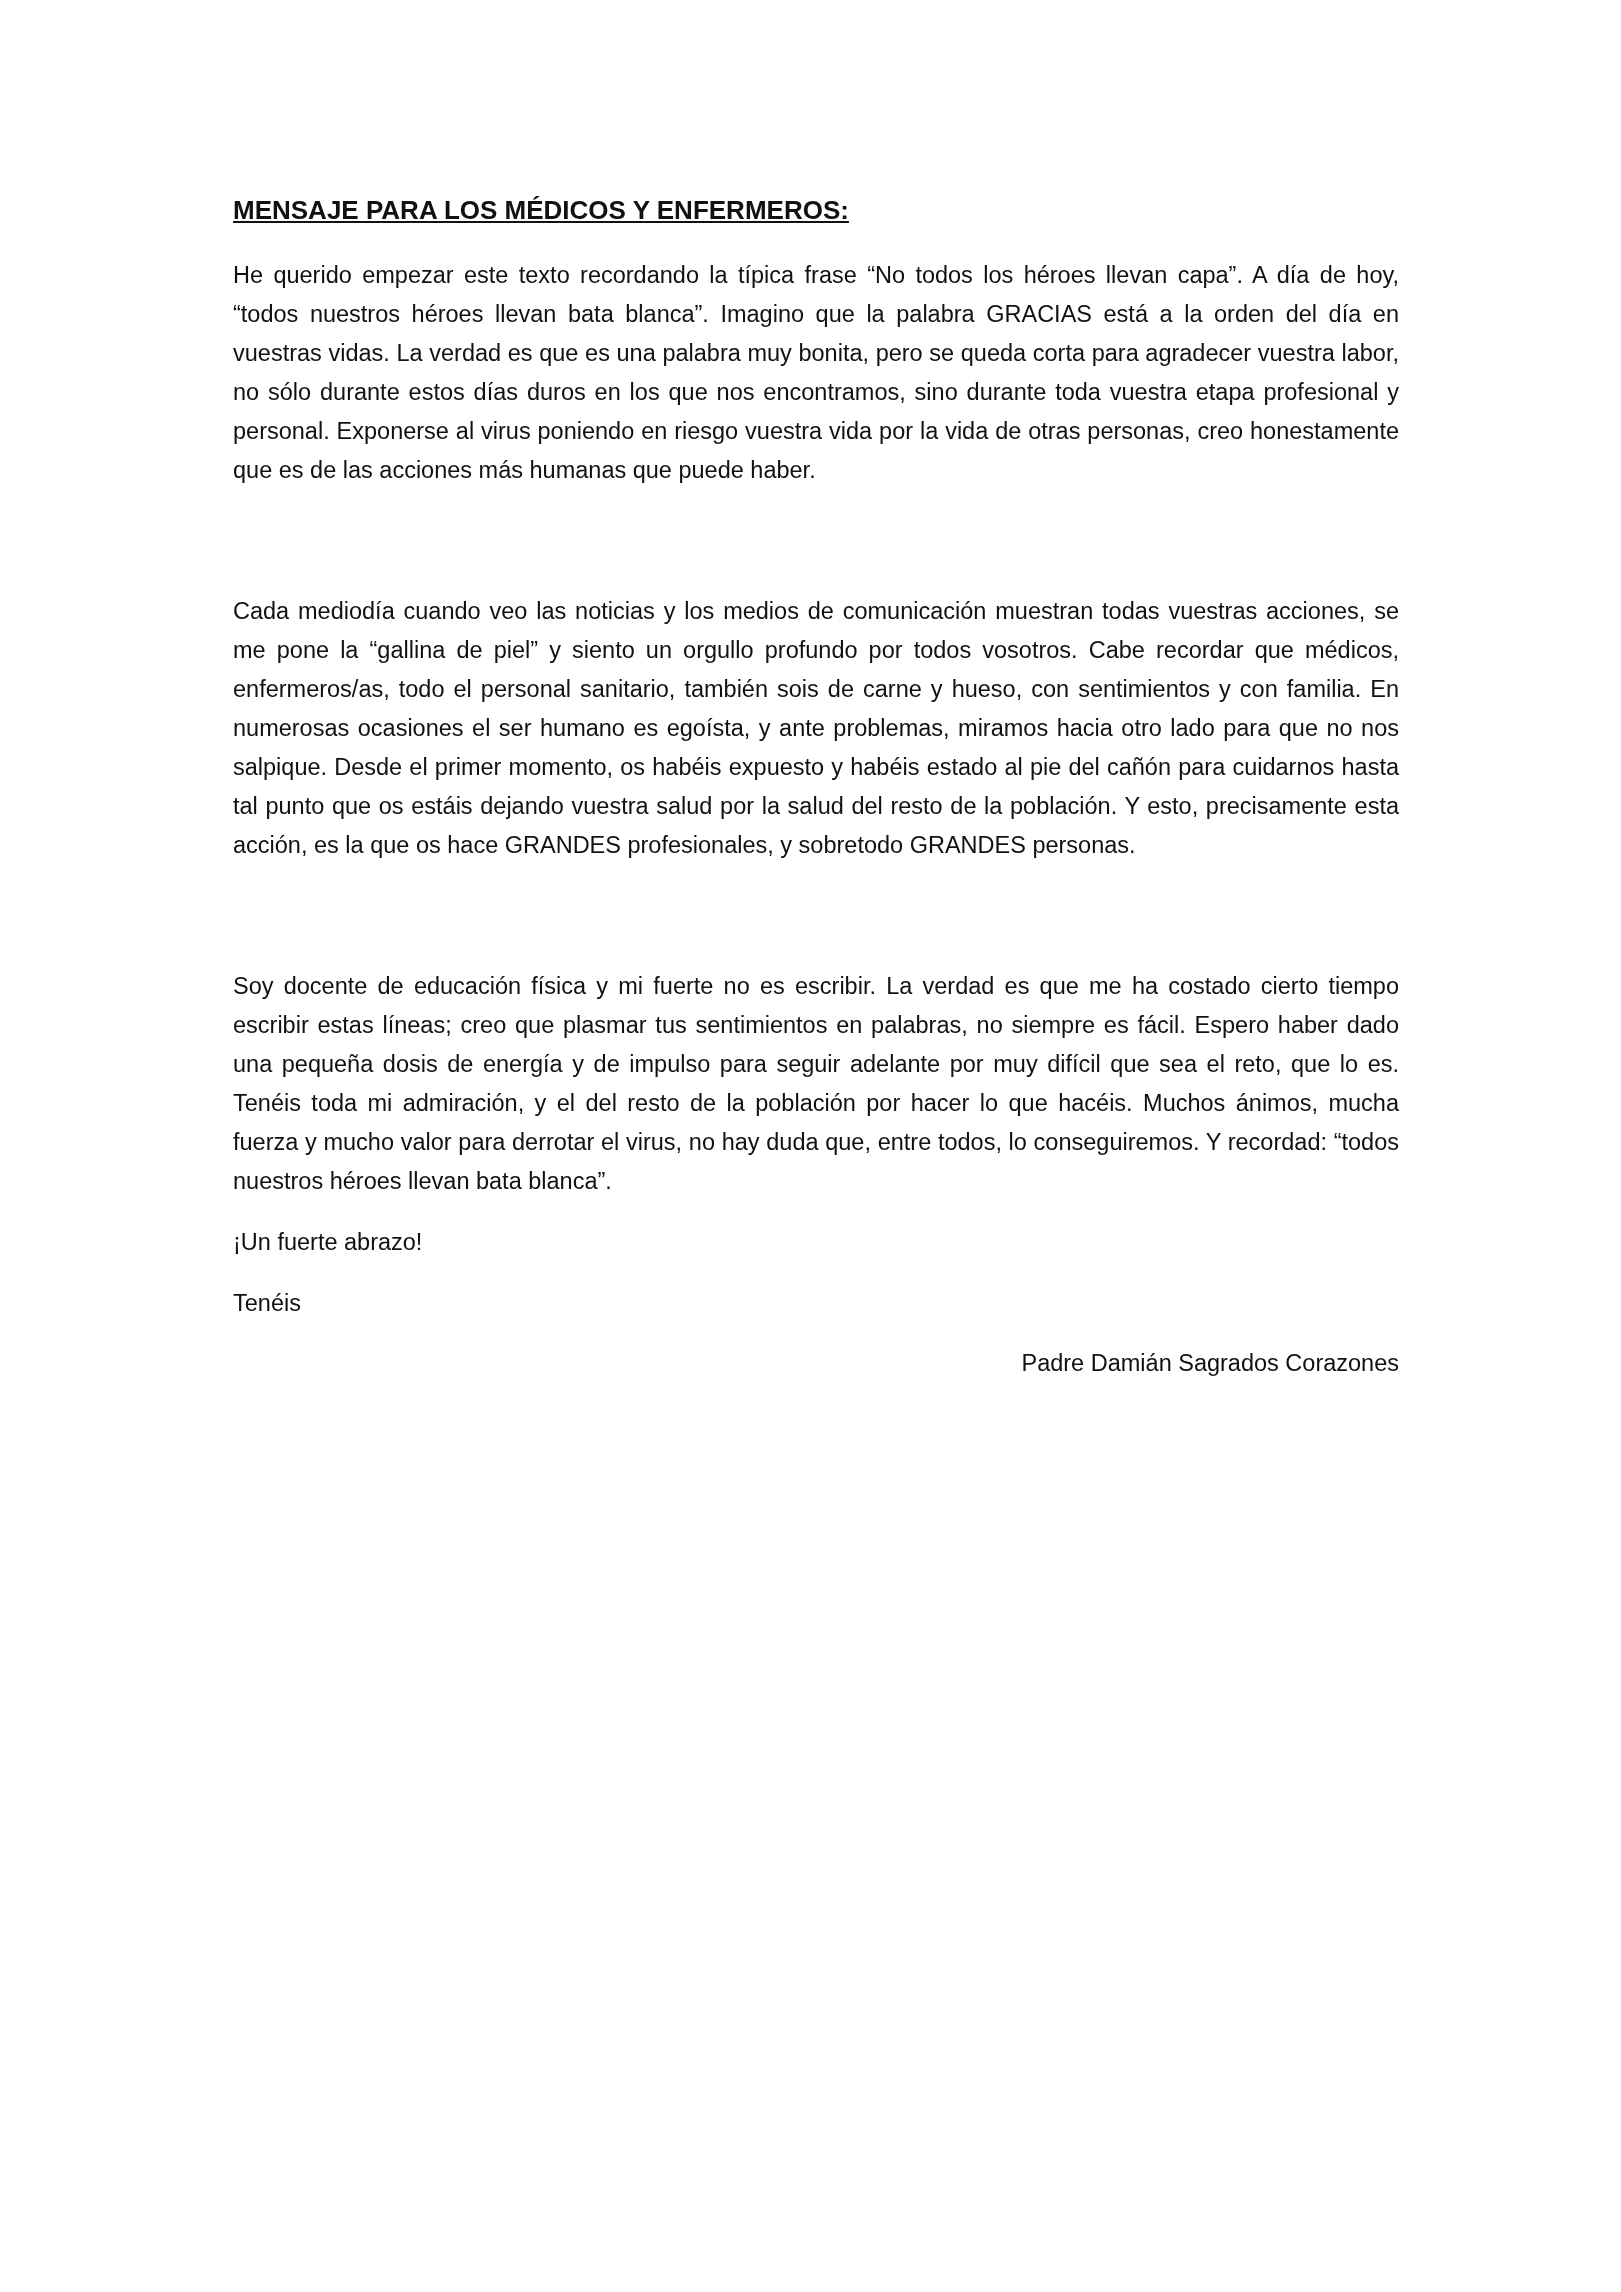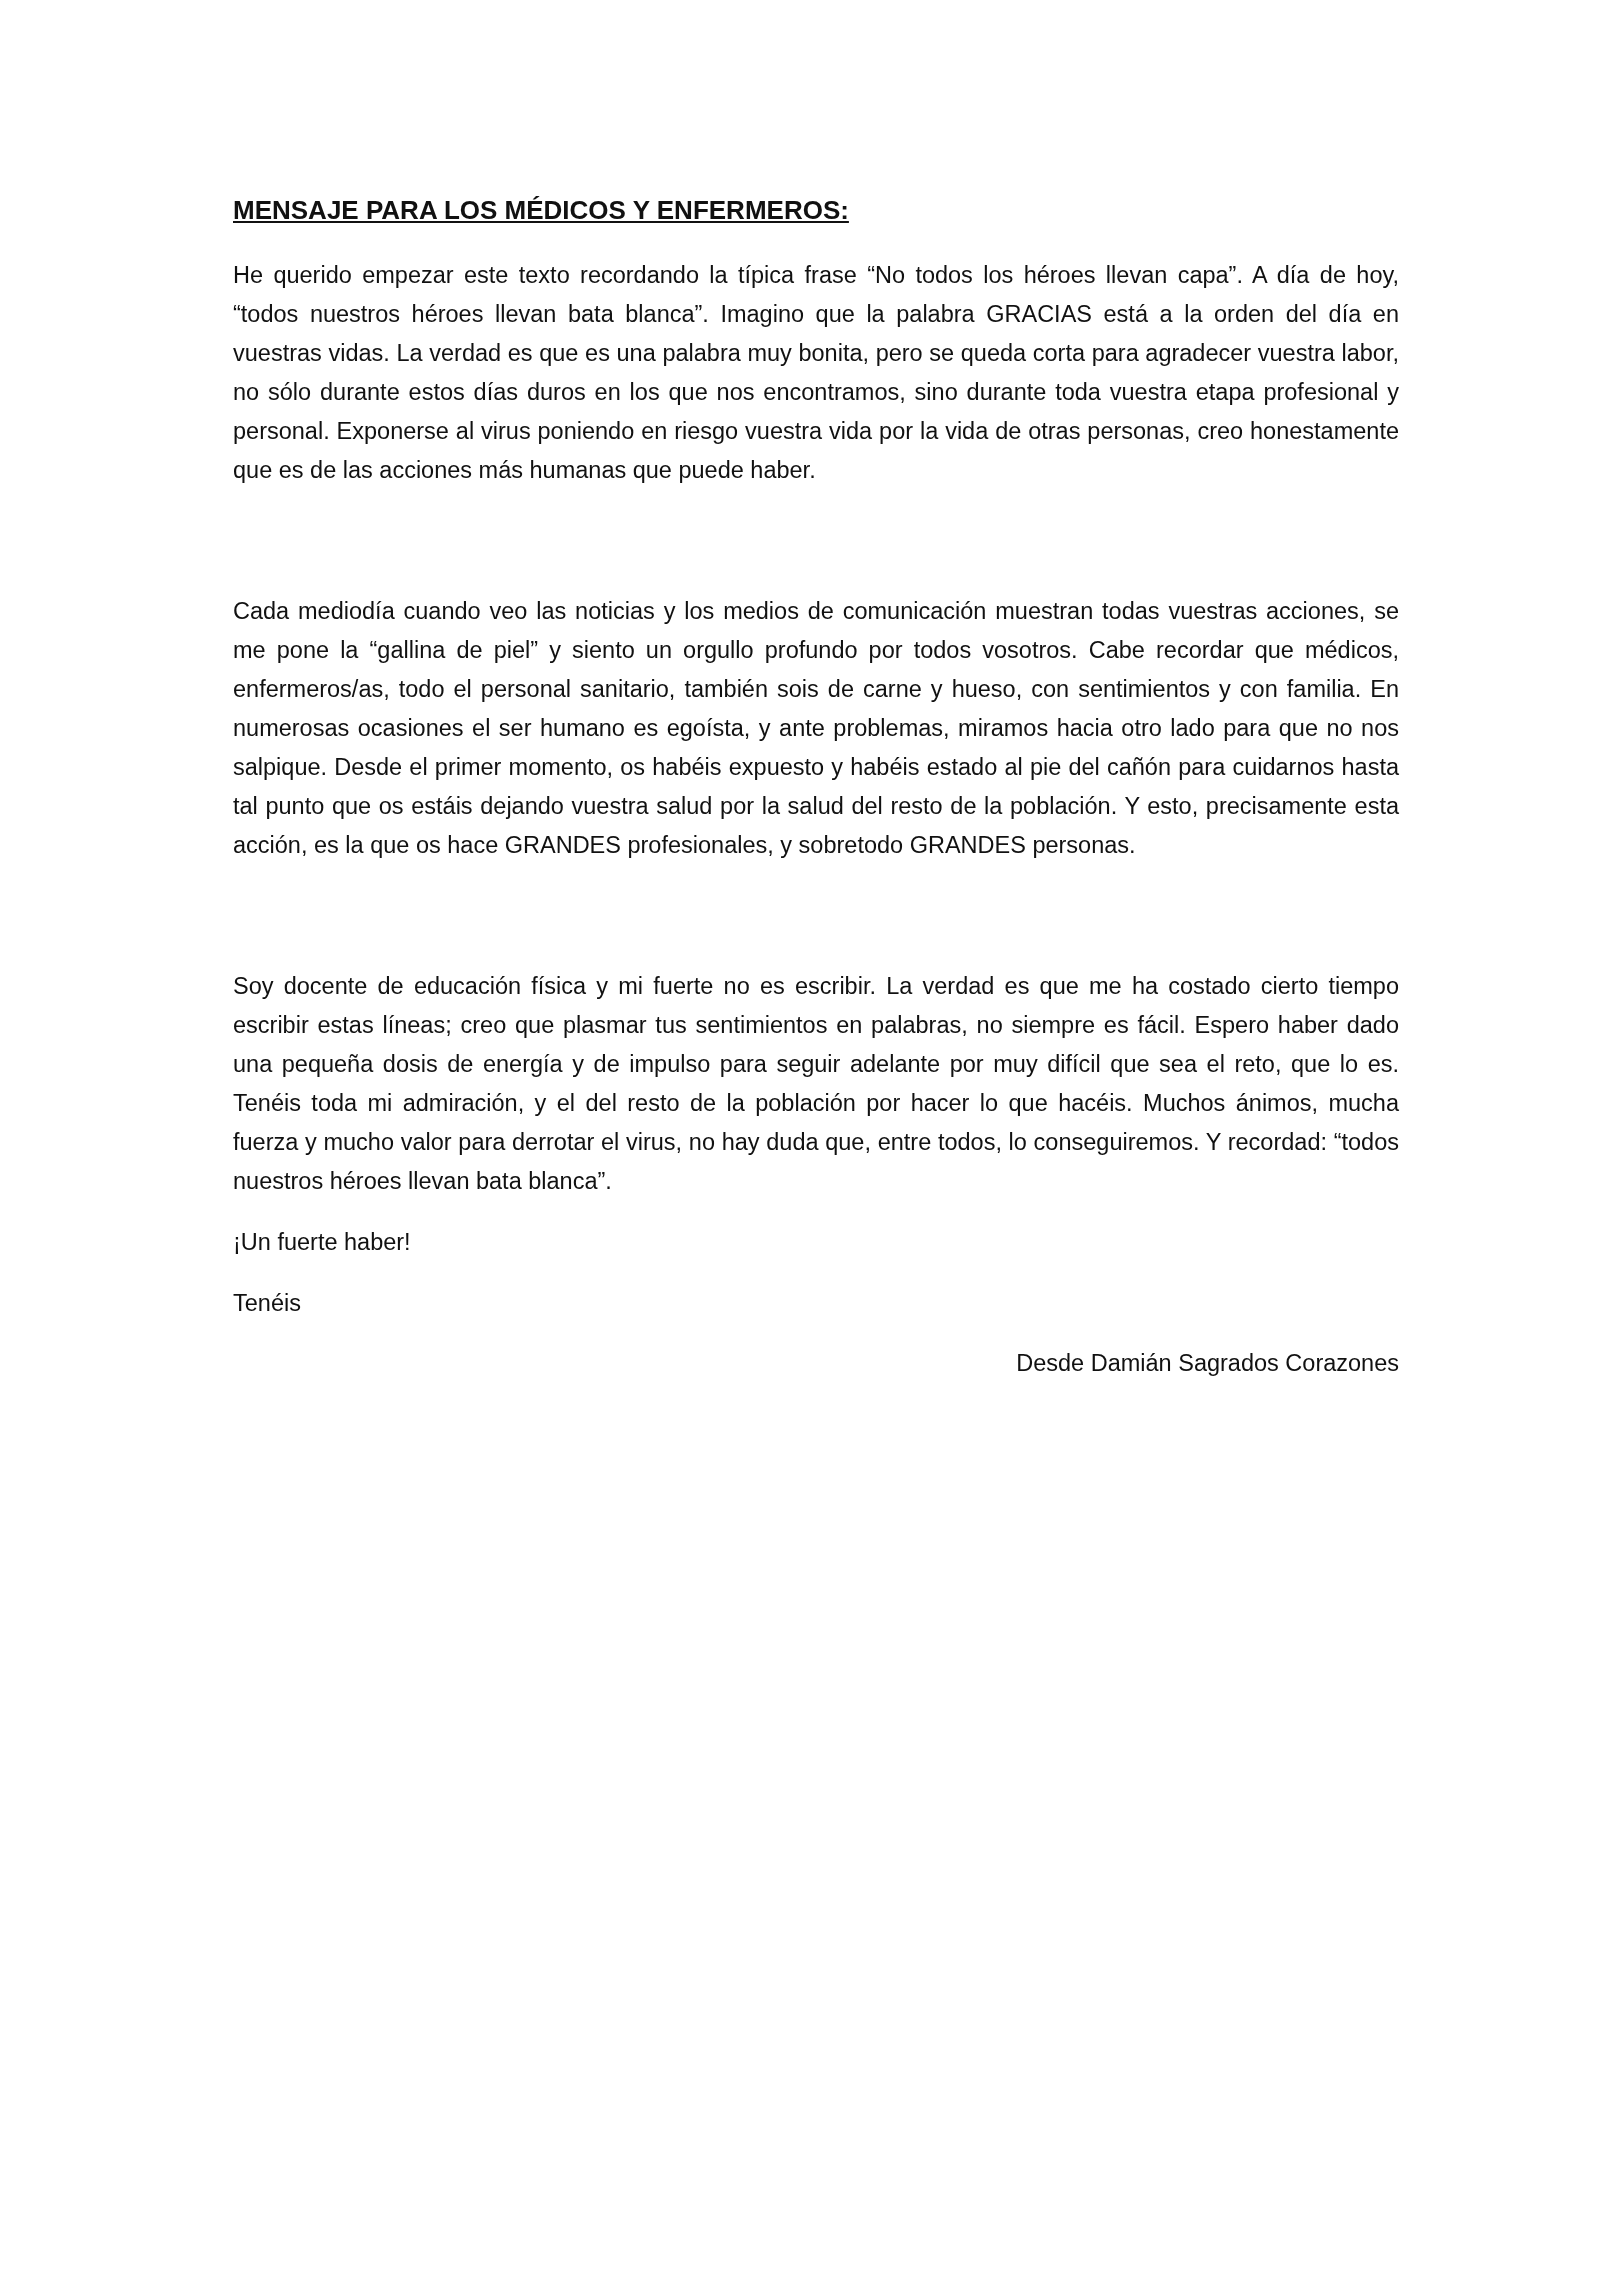--- a/index.html
+++ b/index.html
@@ -18,17 +18,17 @@
   .sig { text-align: right; margin: 0; }
 </style>
 </head>
 <body>
 
 <div class="page">
   <p class="title">MENSAJE PARA LOS MÉDICOS Y ENFERMEROS:</p>
   <p class="para p1">He querido empezar este texto recordando la típica frase “No todos los héroes llevan capa”. A día de hoy, “todos nuestros héroes llevan bata blanca”. Imagino que la palabra GRACIAS está a la orden del día en vuestras vidas. La verdad es que es una palabra muy bonita, pero se queda corta para agradecer vuestra labor, no sólo durante estos días duros en los que nos encontramos, sino durante toda vuestra etapa profesional y personal. Exponerse al virus poniendo en riesgo vuestra vida por la vida de otras personas, creo honestamente que es de las acciones más humanas que puede haber.</p>
   <p class="para p2">Cada mediodía cuando veo las noticias y los medios de comunicación muestran todas vuestras acciones, se me pone la “gallina de piel” y siento un orgullo profundo por todos vosotros. Cabe recordar que médicos, enfermeros/as, todo el personal sanitario, también sois de carne y hueso, con sentimientos y con familia. En numerosas ocasiones el ser humano es egoísta, y ante problemas, miramos hacia otro lado para que no nos salpique. Desde el primer momento, os habéis expuesto y habéis estado al pie del cañón para cuidarnos hasta tal punto que os estáis dejando vuestra salud por la salud del resto de la población. Y esto, precisamente esta acción, es la que os hace GRANDES profesionales, y sobretodo GRANDES personas.</p>
   <p class="para p3">Soy docente de educación física y mi fuerte no es escribir. La verdad es que me ha costado cierto tiempo escribir estas líneas; creo que plasmar tus sentimientos en palabras, no siempre es fácil. Espero haber dado una pequeña dosis de energía y de impulso para seguir adelante por muy difícil que sea el reto, que lo es. Tenéis toda mi admiración, y el del resto de la población por hacer lo que hacéis. Muchos ánimos, mucha fuerza y mucho valor para derrotar el virus, no hay duda que, entre todos, lo conseguiremos. Y recordad: “todos nuestros héroes llevan bata blanca”.</p>
-  <p class="line">¡Un fuerte haber!</p>
+  <p class="line">¡Un fuerte abrazo!</p>
   <p class="line">Tenéis</p>
-  <p class="sig">Desde Damián Sagrados Corazones</p>
+  <p class="sig">Padre Damián Sagrados Corazones</p>
 </div>
 
 
 </body></html>

